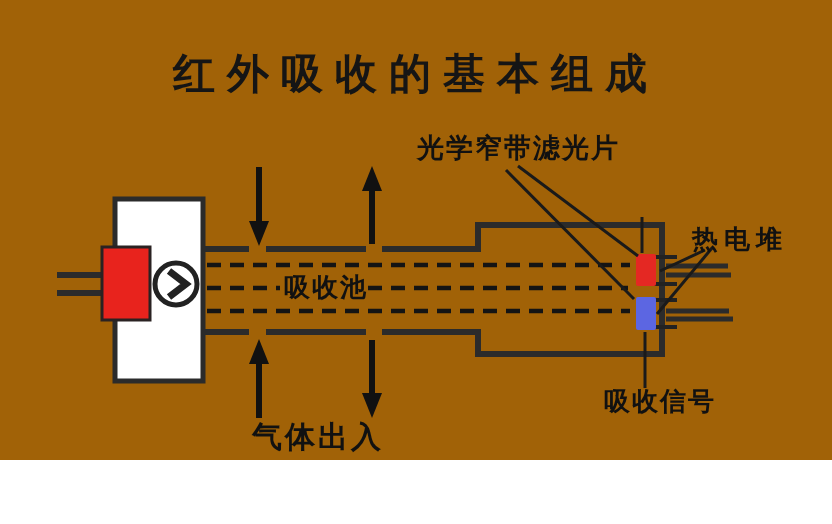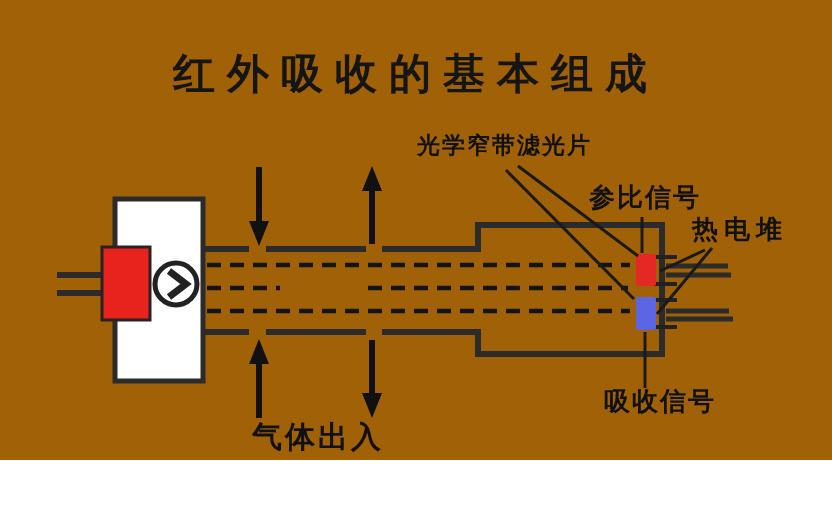--- a/index.html
+++ b/index.html
@@ -25,23 +25,23 @@
     font-family:"DejaVu Serif","Liberation Serif",serif;
     font-weight:bold;
     font-size:42px;
     letter-spacing:12px;
     color:#151515;
     white-space:nowrap;
   }
   .lbl-ir-source{left:112px;top:150px;font-size:24px;letter-spacing:1px;}
   .lbl-cell{left:284px;top:274px;font-size:26px;letter-spacing:2px;}
   .lbl-gas{left:252px;top:422px;font-size:30px;letter-spacing:3px;}
-  .lbl-filter{left:417px;top:134px;font-size:23px;letter-spacing:2px;}
+  .lbl-filter{left:417px;top:134px;font-size:27px;letter-spacing:2px;}
   .lbl-ref{left:589px;top:184px;font-size:26px;letter-spacing:2px;}
-  .lbl-thermo{left:692px;top:216px;font-size:26px;letter-spacing:6px;}
+  .lbl-thermo{left:692px;top:226px;font-size:26px;letter-spacing:6px;}
   .lbl-abs{left:596px;top:388px;font-size:26px;letter-spacing:2px;padding-left:8px;}
 </style>
 </head>
 <body>
 
 <div class="stage">
 
   <svg width="832" height="524" viewBox="0 0 832 524">
 
     <g stroke="#2b2b2b" stroke-width="6">
@@ -113,19 +113,19 @@
       <line x1="518" y1="166" x2="638" y2="256"></line>
       <line x1="506" y1="170" x2="634" y2="299"></line>
       <line x1="642" y1="217" x2="642" y2="253"></line>
       <line x1="705" y1="250" x2="660" y2="271"></line>
       <line x1="712" y1="248" x2="657" y2="314"></line>
       <line x1="645" y1="332" x2="645" y2="388"></line>
     </g>
   </svg>
 
   <div class="title">红外吸收的基本组成</div>
+  <div class="lbl lbl-cell">吸收池</div>
   <div class="lbl lbl-gas">气体出入</div>
   <div class="lbl lbl-filter">光学窄带滤光片</div>
-  <div class="lbl lbl-ref">参比信号</div>
   <div class="lbl lbl-thermo">热电堆</div>
   <div class="lbl lbl-abs">吸收信号</div>
 
 </div>
 
 </body></html>

